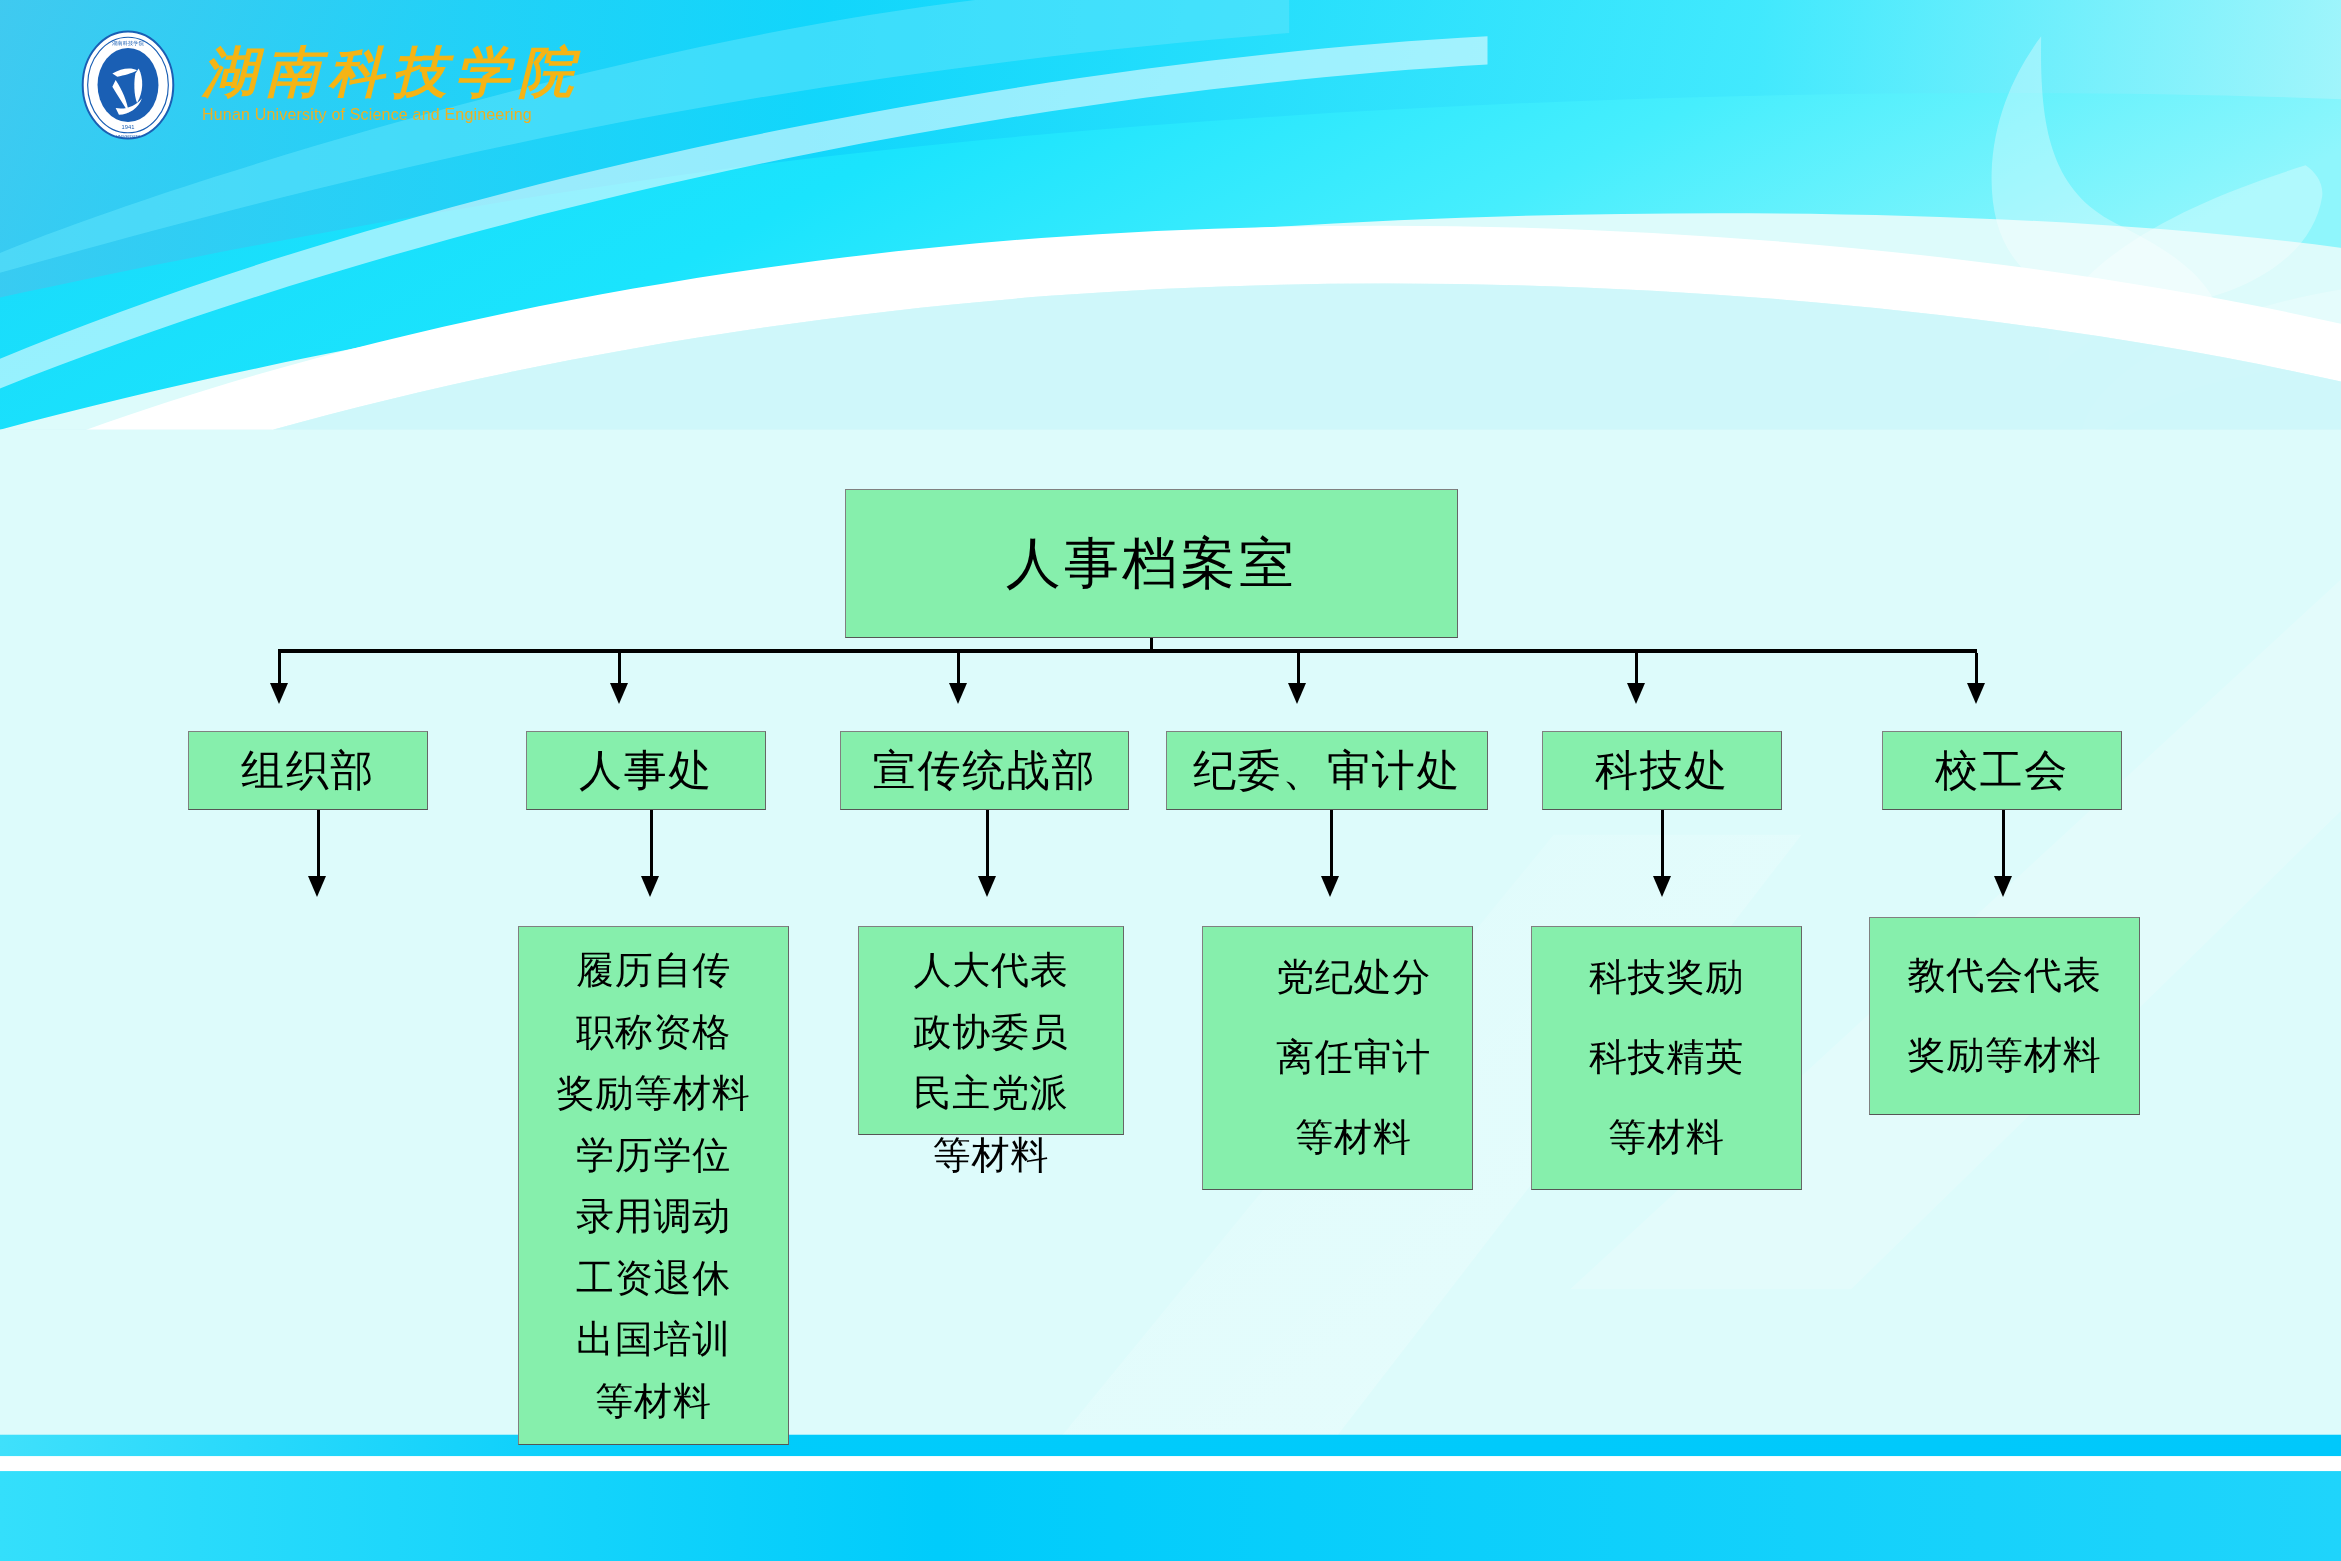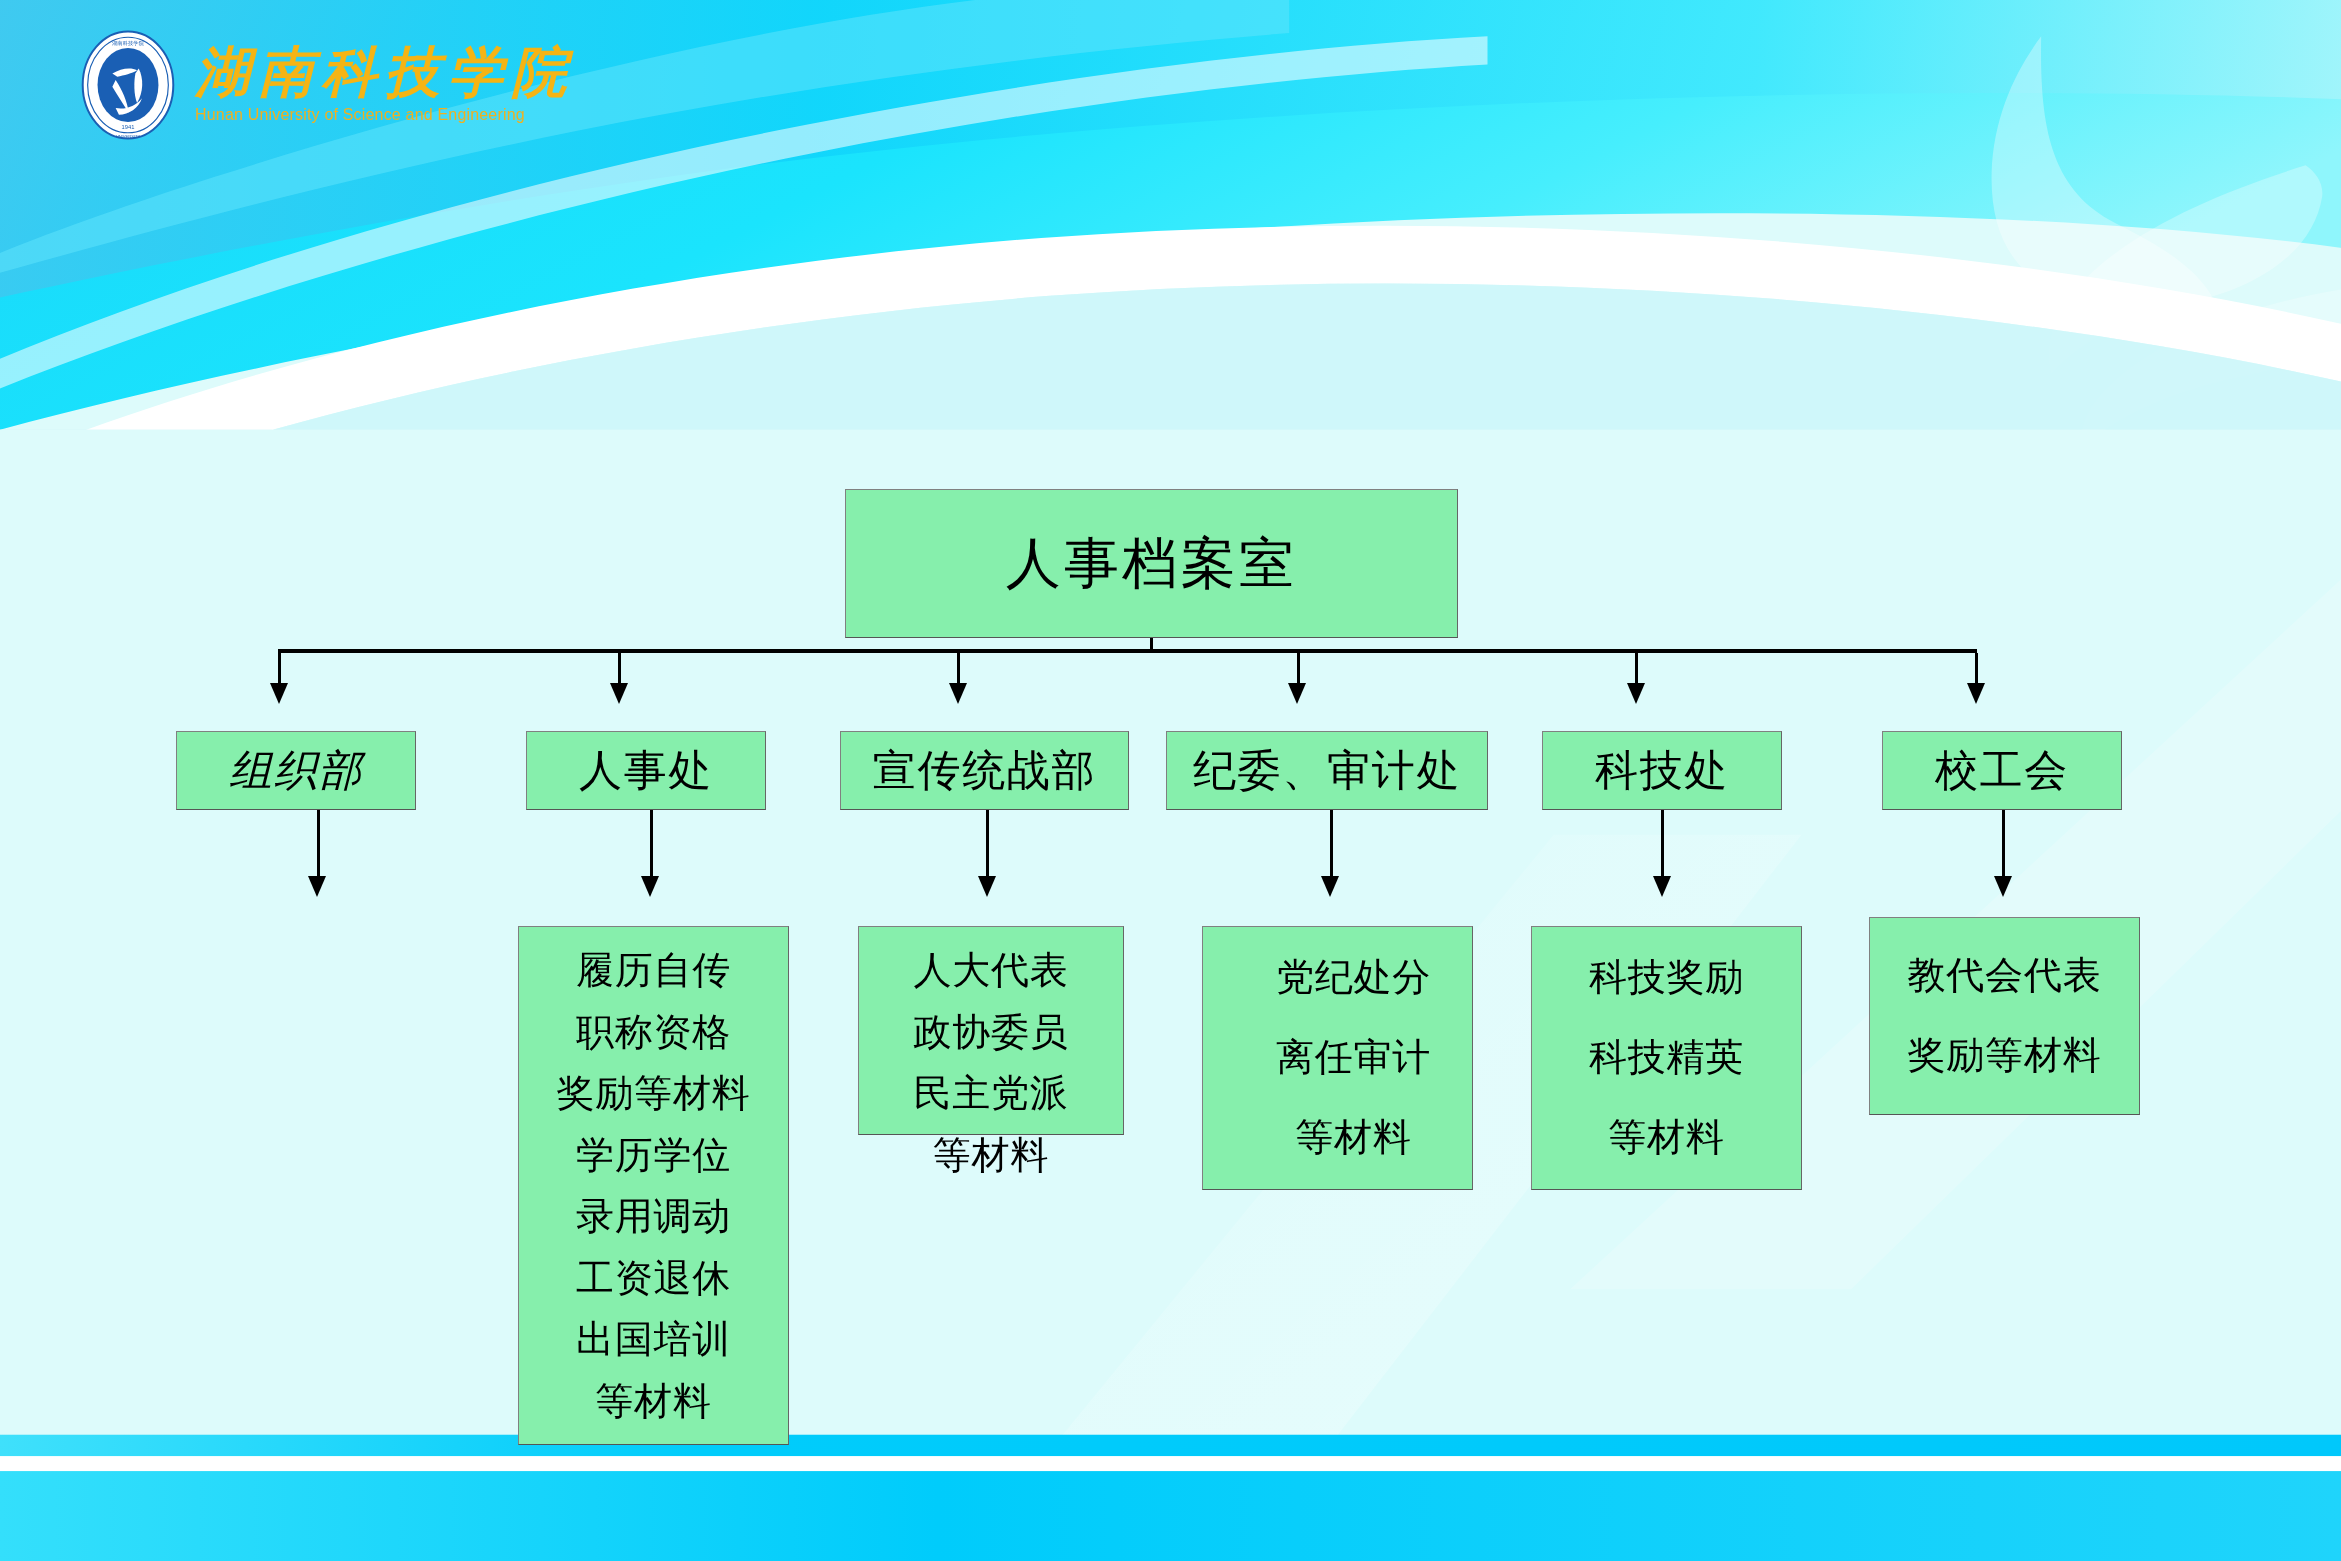--- a/index.html
+++ b/index.html
@@ -30,20 +30,21 @@
 
   
   #logo-block {
     position: absolute;
     left: 79px;
     top: 31px;
     height: 107px;
     display: flex;
     align-items: center;
     z-index: 6;
+    gap: 7px;
   }
   #logo-seal {
     position: relative;
     width: 98px;
     height: 112px;
   }
   #logo-wordmark {
     margin-left: 18px;
     display: flex;
     flex-direction: column;
@@ -261,21 +262,21 @@
 
   <div class="conn v-line" style="left:1297px; top:653px; height:31px;"></div>
   <div class="arrow-head" style="left:1288px; top:683px;"></div>
 
   <div class="conn v-line" style="left:1635px; top:653px; height:31px;"></div>
   <div class="arrow-head" style="left:1627px; top:683px;"></div>
 
   <div class="conn v-line" style="left:1975px; top:653px; height:31px;"></div>
   <div class="arrow-head" style="left:1967px; top:683px;"></div>
 
-  <div class="node dept-node" style="left:176px; width:240px;font-style:italic;">
+  <div class="node dept-node" style="left:188px; width:240px;">
     <span>组织部</span>
   </div>
   <div class="node dept-node" style="left:526px; width:240px;">
     <span>人事处</span>
   </div>
   <div class="node dept-node" style="left:840px; width:289px;">
     <span>宣传统战部</span>
   </div>
   <div class="node dept-node" style="left:1166px; width:322px;">
     <span>纪委、审计处</span>

